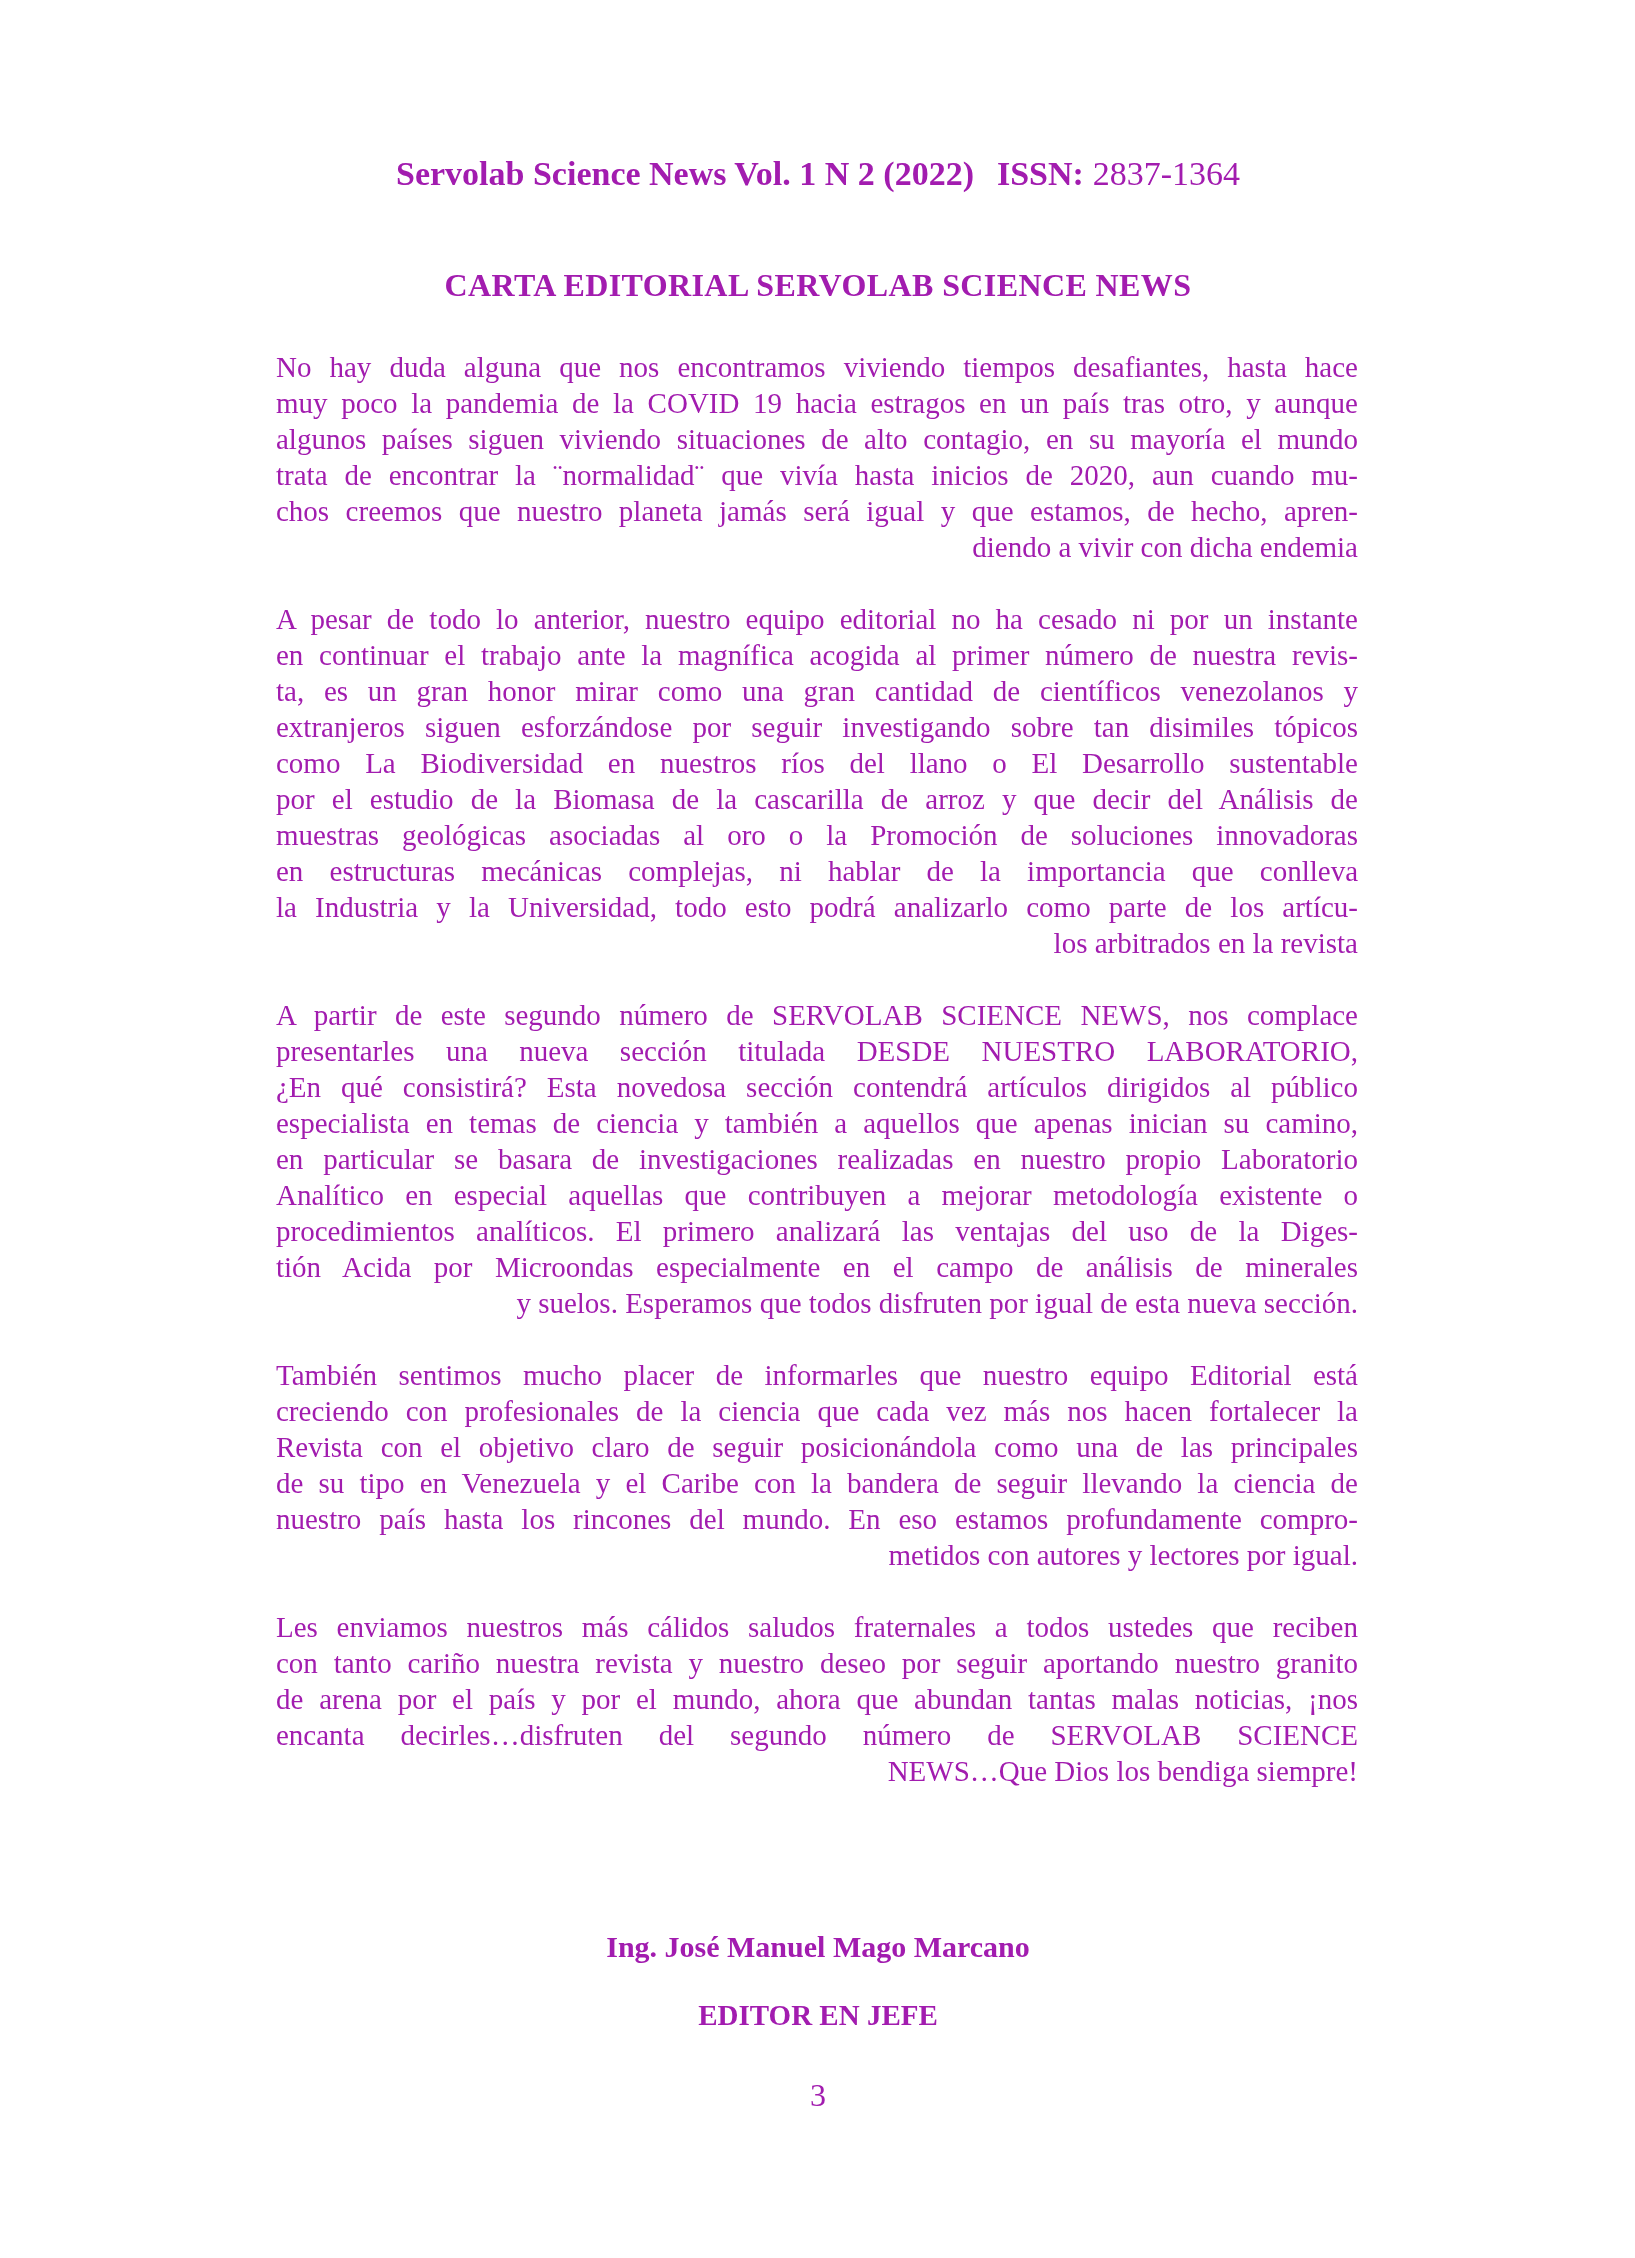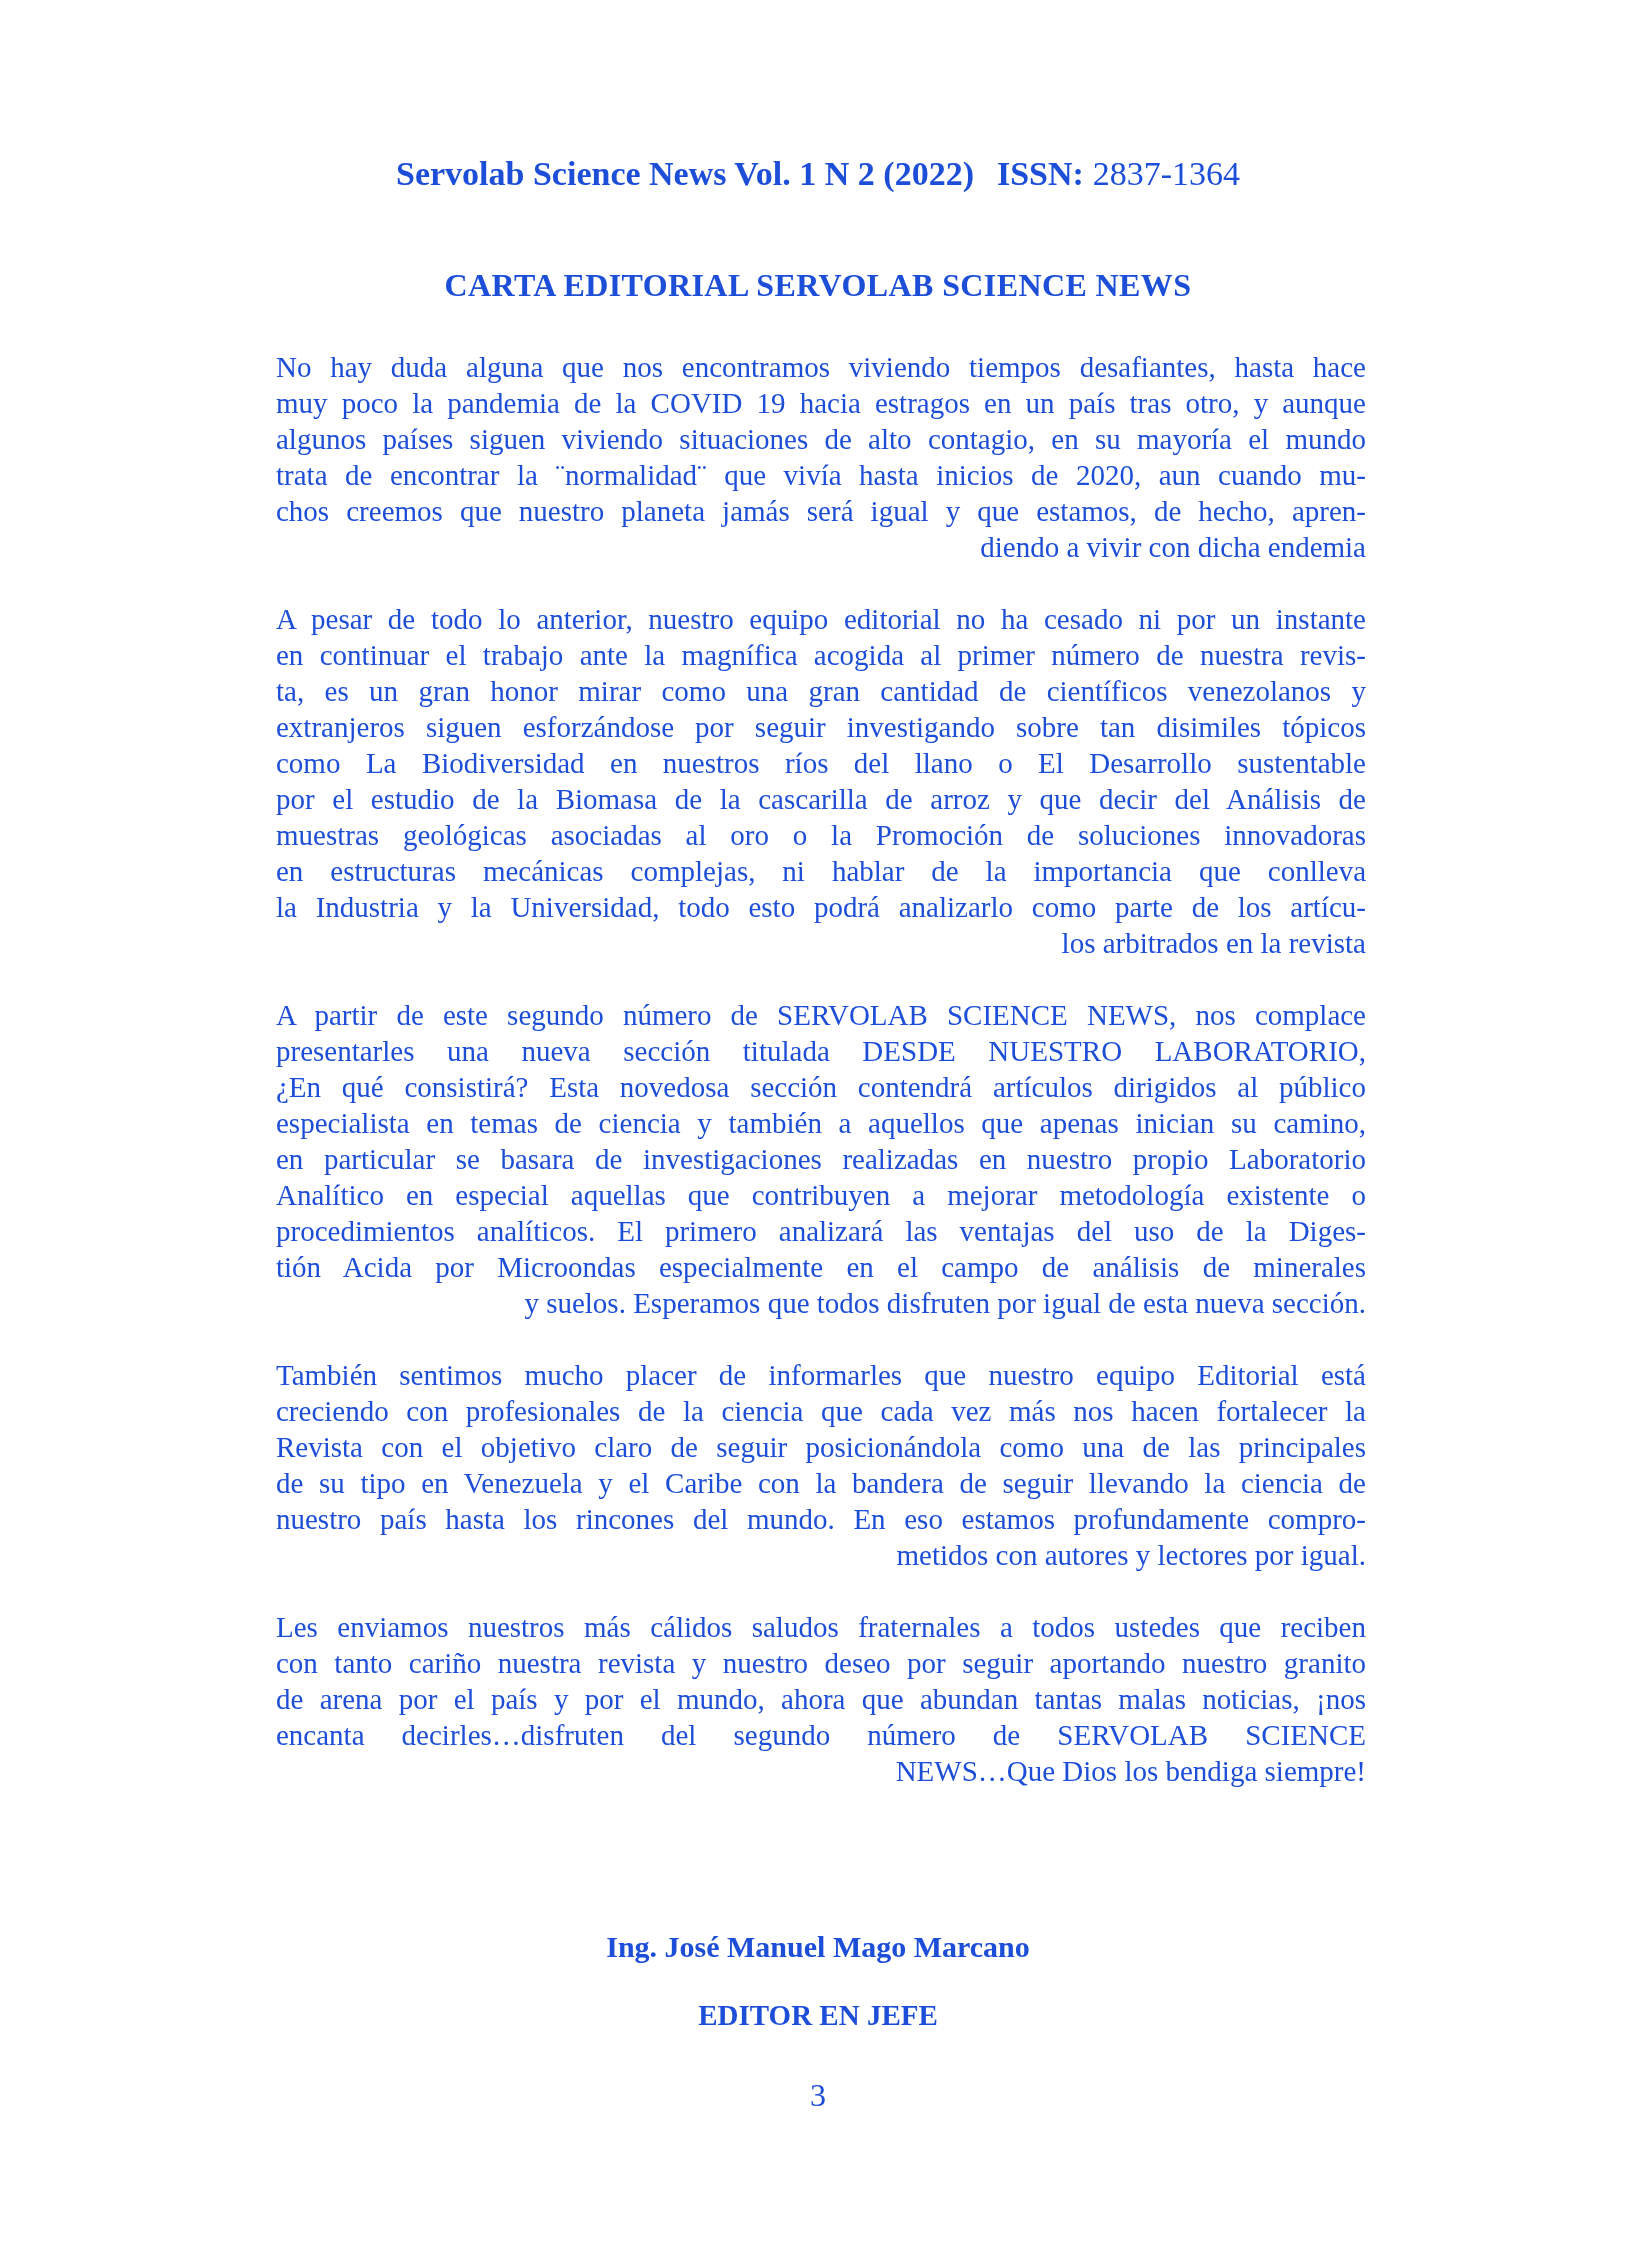--- a/index.html
+++ b/index.html
@@ -5,21 +5,21 @@
   html, body {
     margin: 0;
     padding: 0;
     background: #ffffff;
   }
   .page {
     position: relative;
     width: 1636px;
     height: 2258px;
     background: #ffffff;
-    color: #1d4ed8;
+    color: #a21caf;
     font-family: "Liberation Serif", "DejaVu Serif", serif;
     overflow: hidden;
   }
   .center-line {
     position: absolute;
     left: 0;
     width: 100%;
     text-align: center;
     white-space: nowrap;
   }
@@ -36,21 +36,21 @@
     font-weight: bold;
     letter-spacing: 0.4px;
   }
   .body-copy {
     position: absolute;
     top: 349px;
     left: 276px;
     width: 1090px;
     font-size: 29px;
   }
-  .para { margin: 0 0 36px 0; }
+  .para { margin: 0 8px 36px 0; }
   .para:last-child { margin-bottom: 0; }
   .line {
     height: 36px;
     line-height: 36px;
     text-align: justify;
     text-align-last: justify;
   }
   .line.last {
     text-align: right;
     text-align-last: auto;

